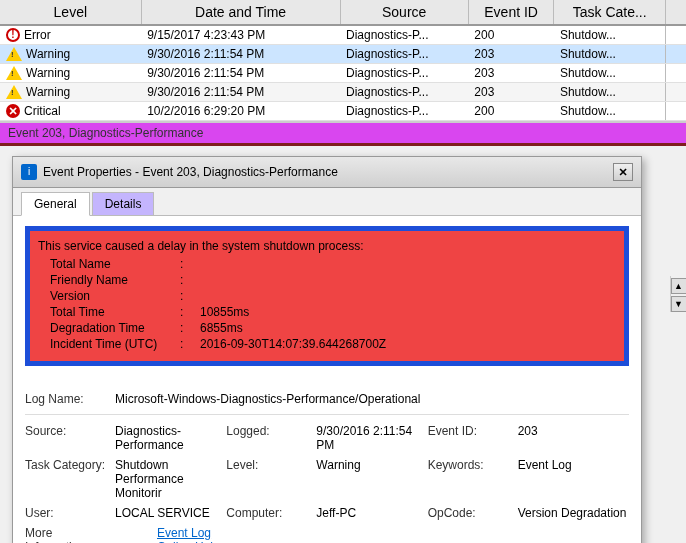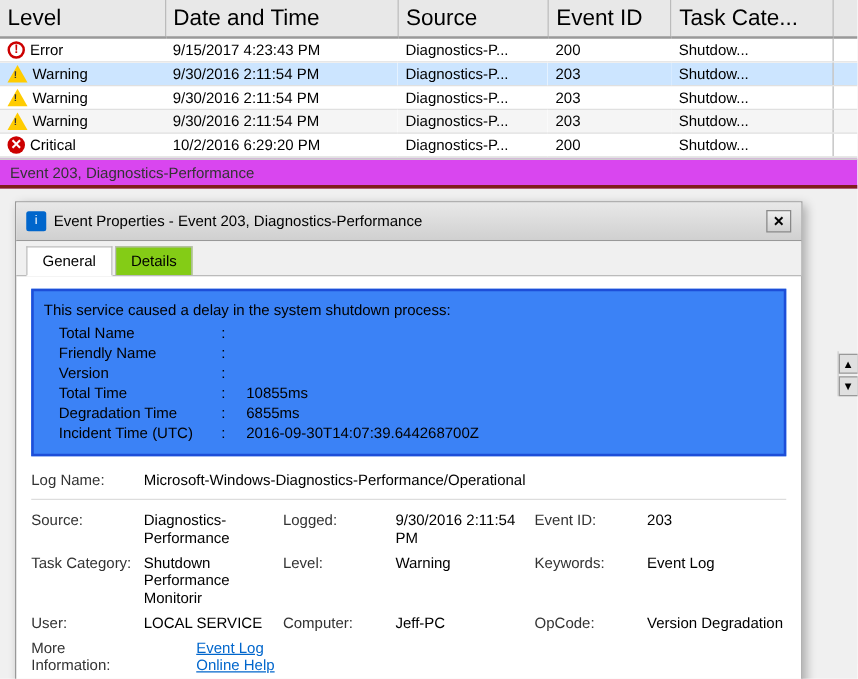--- a/index.html
+++ b/index.html
@@ -19,23 +19,23 @@
     }
     .event-table {
       width: 100%;
       border-collapse: collapse;
     }
     .event-table th {
       background: #e8e8e8;
       border-right: 1px solid #bbb;
       border-bottom: 2px solid #999;
       padding: 4px 6px;
-      text-align: left;
+      text-align: center;
       font-weight: normal;
-      font-size: 18px;
+      font-size: 14px;
       cursor: pointer;
       white-space: nowrap;
       margin-left: 20px;
     }
     .event-table th:last-child { border-right: none; }
     .event-table td {
       padding: 2px 6px;
       border-bottom: 1px solid #e0e0e0;
       white-space: nowrap;
       overflow: hidden;
@@ -167,42 +167,42 @@
       display: flex;
       border-bottom: 1px solid #bbb;
       background: #f0f0f0;
       padding: 4px 8px 0;
       align-items: center;
     }
     .tab {
       padding: 4px 12px;
       border: 1px solid #bbb;
       border-bottom: none;
-      background: #84cc16;
+      background: #c4b5fd;
       cursor: pointer;
       font-size: 12px;
       margin-right: 2px;
     }
     .tab.active {
       background: white;
       border-bottom: 1px solid white;
       margin-bottom: -1px;
       z-index: 1;
       position: relative;
     }
 
     
     .dialog-content {
       padding: 10px 12px;
     }
     .event-message-box {
-      border: 2px solid #1d4ed8;
-      background: #3b82f6;
+      border: 5px solid #1d4ed8;
+      background: #ef4444;
       padding: 8px;
-      margin-bottom: 12px;
+      margin-bottom: 26px;
       min-height: 120px;
     }
     .event-message-box p {
       margin-bottom: 4px;
     }
     .message-table {
       padding-left: 12px;
       margin-top: 4px;
     }
     .message-table-row {

